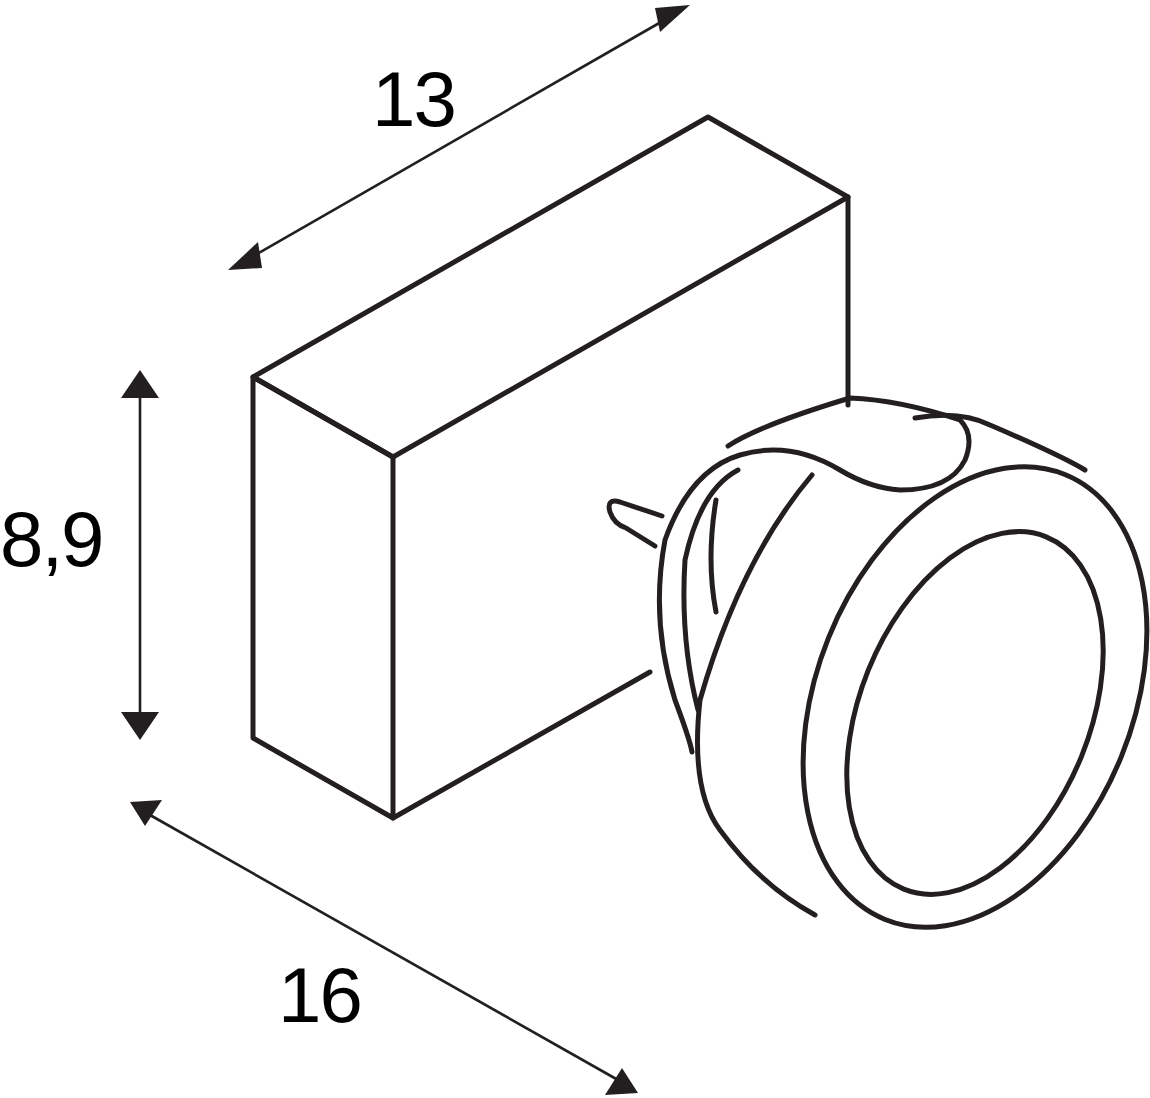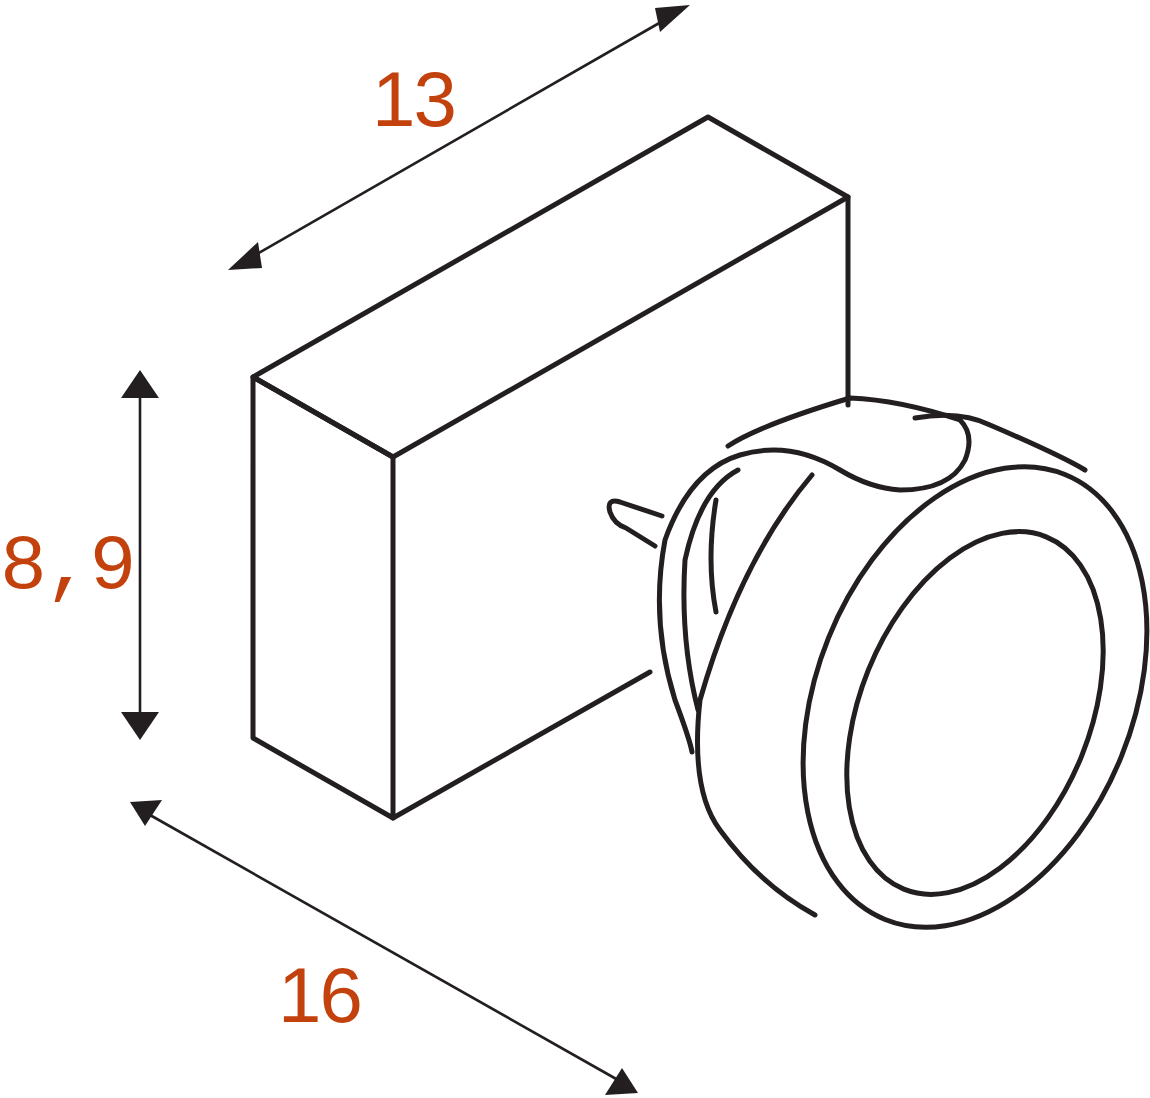--- a/index.html
+++ b/index.html
@@ -2,21 +2,21 @@
 <html><head>
 <meta charset="utf-8">
 <style>
   html, body { margin:0; padding:0; background:#ffffff; }
   body { width:1150px; height:1098px; overflow:hidden; position:relative; }
   #drawing { position:absolute; left:0; top:0; width:1150px; height:1098px; }
   .line { fill:none; stroke:#231f20; stroke-width:5; stroke-linejoin:round; stroke-linecap:round; }
   .dim { fill:none; stroke:#231f20; stroke-width:2.6; }
   .arrow { fill:#231f20; stroke:none; }
   .label {
-    position:absolute; font-family:"Liberation Sans", sans-serif; color:#c2410c;
+    position:absolute; font-family:"Liberation Sans", sans-serif; color:#000000;
     font-size:78px; line-height:1; letter-spacing:-2px;
   }
 </style>
 </head>
 <body>
 
 <svg id="drawing" viewBox="0 0 1150 1098" xmlns="http://www.w3.org/2000/svg">
 
   <g>
     <polygon class="line" points="253,377 708,117 848,197 393,457"></polygon>
@@ -56,14 +56,14 @@
   </g>
 
   <g>
     <line class="dim" x1="150" y1="815" x2="618" y2="1080"></line>
     <polygon class="arrow" points="130,802 162,800 145,826"></polygon>
     <polygon class="arrow" points="638,1093 605,1095 622,1068"></polygon>
   </g>
 </svg>
 
 <div class="label" style="left:372px;top:60px;">13</div>
-<div class="label" style="left:0px;top:528px;font-family:Liberation Mono, monospace;">8,9</div>
+<div class="label" style="left:0px;top:500px;">8,9</div>
 <div class="label" style="left:278px;top:948px;margin-top:8px;">16</div>
 
 </body></html>

